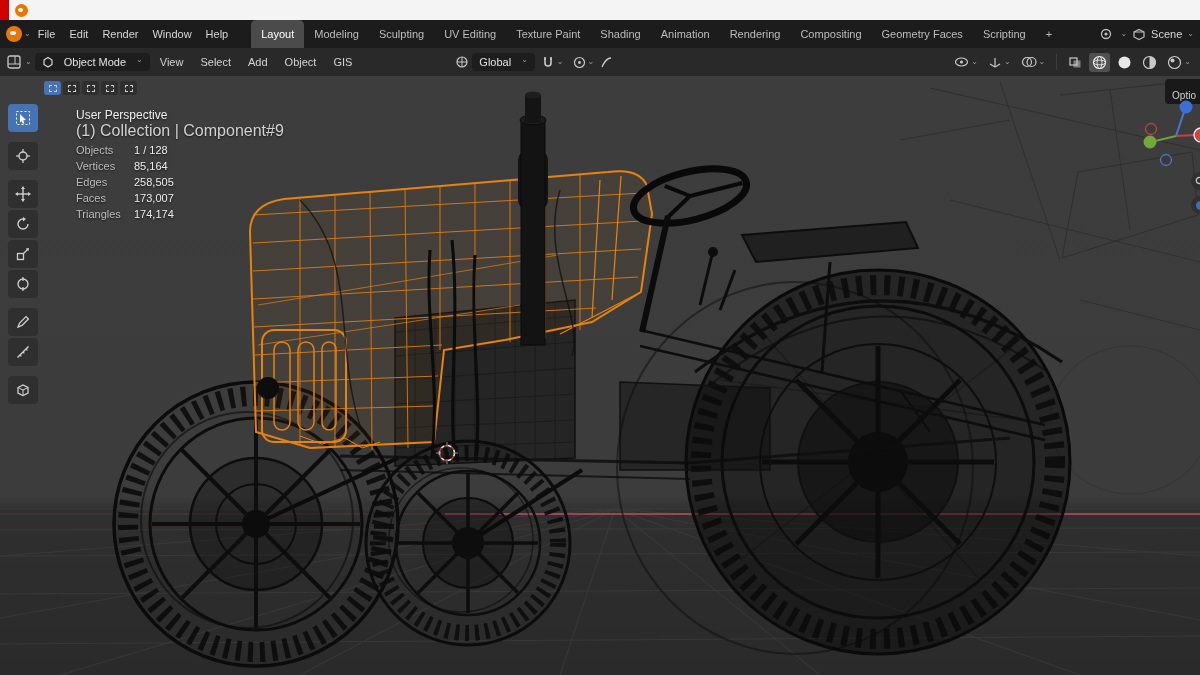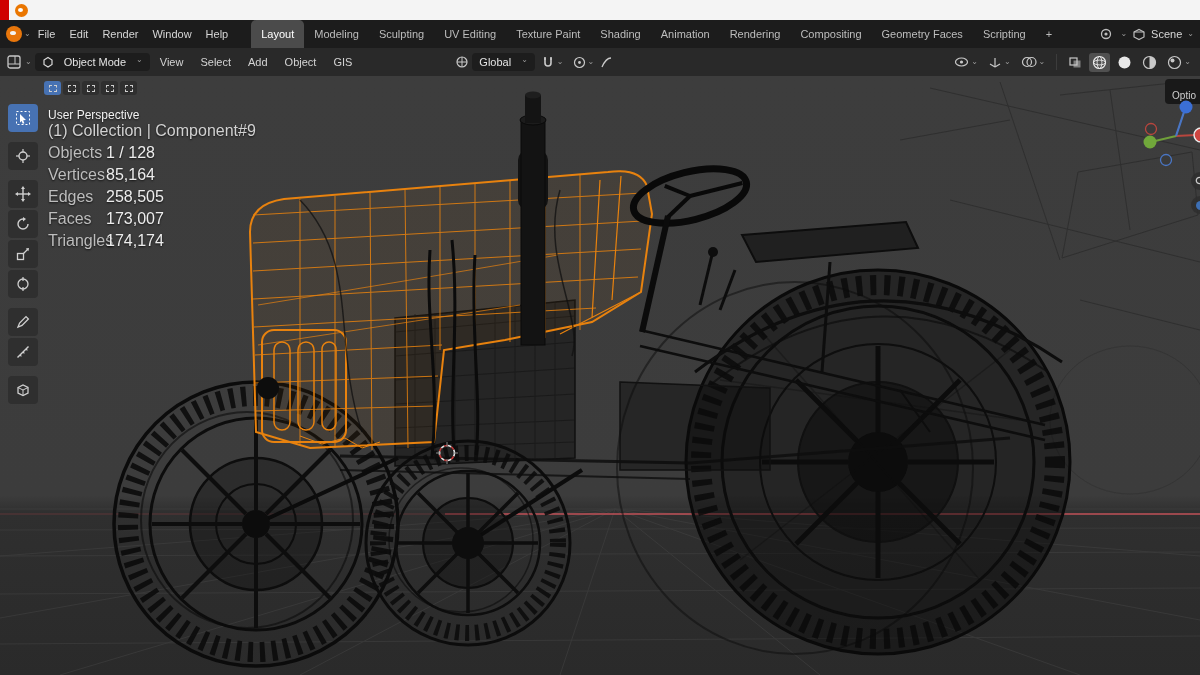--- a/index.html
+++ b/index.html
@@ -44,25 +44,25 @@
               display:flex; align-items:center; justify-content:center; }
   .mode-btn.active { background:#4772b3; }
   .mode-glyph { width:8px; height:7px; border:1px dashed #cfcfcf; }
 
   .toolcol { position:absolute; left:8px; top:28px; display:flex; flex-direction:column; gap:2px; }
   .tool { width:30px; height:28px; border-radius:4px; background:#2e2e2ee0;
           display:flex; align-items:center; justify-content:center; }
   .tool.active { background:#4772b3; }
   .tgap { margin-top:8px; }
 
-  .overlay-info { position:absolute; left:48px; top:32px; color:#fff;
+  .overlay-info { position:absolute; left:76px; top:32px; color:#fff;
                   text-shadow:0 1px 2px rgba(0,0,0,.7); }
   .view-label { font-size:12px; color:#f2f2f2; }
   .ctx-label { font-size:16px; color:#d2d2d2; }
-  .stats { font-size:16px; }
+  .stats { font-size:11px; }
   .stat-row { display:flex; margin-top:4px; }
   .stat-label { width:58px; color:#bdbdbd; }
   .stat-value { color:#ededed; }
 
   .ntab { position:absolute; top:3px; right:0; background:#191919; color:#cfcfcf;
           font-size:10px; padding:11px 4px 3px 7px; border-radius:4px 0 0 4px; }
   .nav-gizmo { position:absolute; top:22px; right:-14px; width:76px; height:76px; }
   .side-btns { position:absolute; top:96px; right:-9px; display:flex;
                flex-direction:column; gap:6px; }
   .side-btn { width:18px; height:18px; border-radius:50%; background:#2e2e2ed8;

